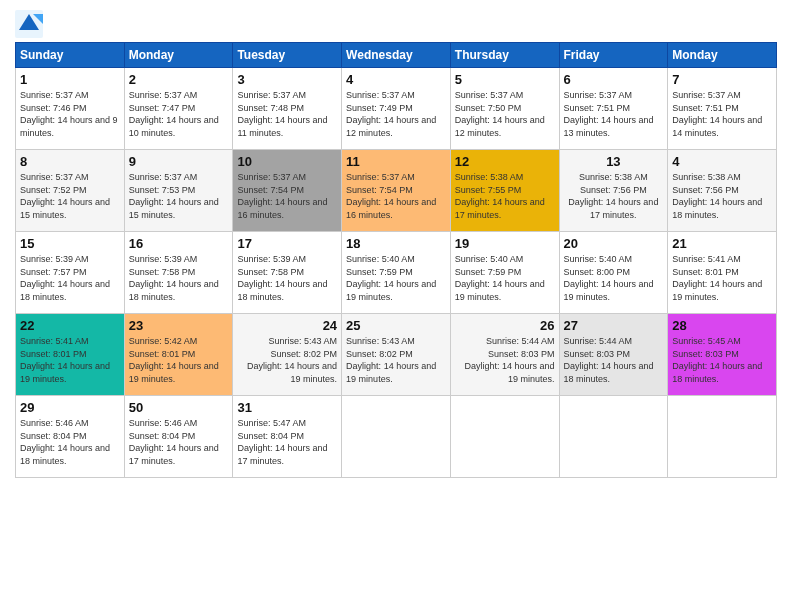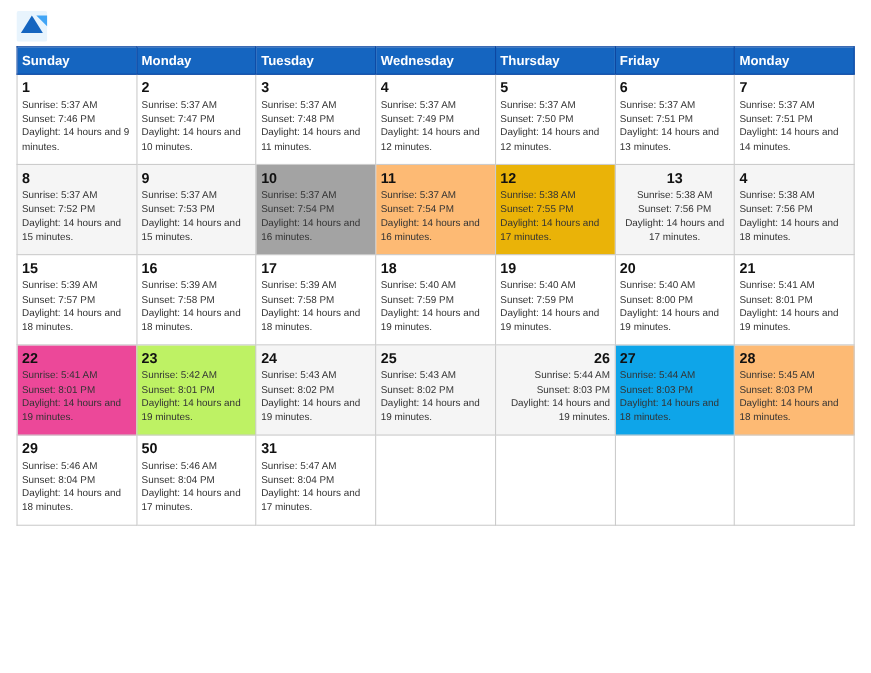--- a/index.html
+++ b/index.html
@@ -217,45 +217,45 @@
           <td>
           <span class="day-number">20</span>
           <span class="cell-text">Sunrise: 5:40 AM<br>Sunset: 8:00 PM<br>Daylight: 14 hours and 19 minutes.</span>
         </td>
           <td>
           <span class="day-number">21</span>
           <span class="cell-text">Sunrise: 5:41 AM<br>Sunset: 8:01 PM<br>Daylight: 14 hours and 19 minutes.</span>
         </td>
         </tr>
         <tr>
-          <td style="background-color: #ec4899; margin-top: 39px;">
+          <td style="background-color: #14b8a6; margin-top: 39px;">
           <span class="day-number">22</span>
           <span class="cell-text">Sunrise: 5:41 AM<br>Sunset: 8:01 PM<br>Daylight: 14 hours and 19 minutes.</span>
         </td>
-          <td style="background-color: #bef264;">
+          <td style="background-color: #fdba74;">
           <span class="day-number">23</span>
           <span class="cell-text">Sunrise: 5:42 AM<br>Sunset: 8:01 PM<br>Daylight: 14 hours and 19 minutes.</span>
         </td>
-          <td style="background-color: rgb(245, 245, 245);">
+          <td style="background-color: rgb(245, 245, 245); text-align: right;">
           <span class="day-number">24</span>
           <span class="cell-text">Sunrise: 5:43 AM<br>Sunset: 8:02 PM<br>Daylight: 14 hours and 19 minutes.</span>
         </td>
           <td style="background-color: rgb(245, 245, 245); margin-left: 24px;">
           <span class="day-number">25</span>
           <span class="cell-text">Sunrise: 5:43 AM<br>Sunset: 8:02 PM<br>Daylight: 14 hours and 19 minutes.</span>
         </td>
           <td style="background-color: rgb(245, 245, 245); text-align: right;">
           <span class="day-number">26</span>
           <span class="cell-text">Sunrise: 5:44 AM<br>Sunset: 8:03 PM<br>Daylight: 14 hours and 19 minutes.</span>
         </td>
-          <td style="background-color: #0ea5e9;">
+          <td style="background-color: #e5e5e5;">
           <span class="day-number">27</span>
           <span class="cell-text">Sunrise: 5:44 AM<br>Sunset: 8:03 PM<br>Daylight: 14 hours and 18 minutes.</span>
         </td>
-          <td style="background-color: #fdba74;">
+          <td style="background-color: #d946ef;">
           <span class="day-number">28</span>
           <span class="cell-text">Sunrise: 5:45 AM<br>Sunset: 8:03 PM<br>Daylight: 14 hours and 18 minutes.</span>
         </td>
         </tr>
         <tr>
           <td>
           <span class="day-number">29</span>
           <span class="cell-text">Sunrise: 5:46 AM<br>Sunset: 8:04 PM<br>Daylight: 14 hours and 18 minutes.</span>
         </td>
           <td>

